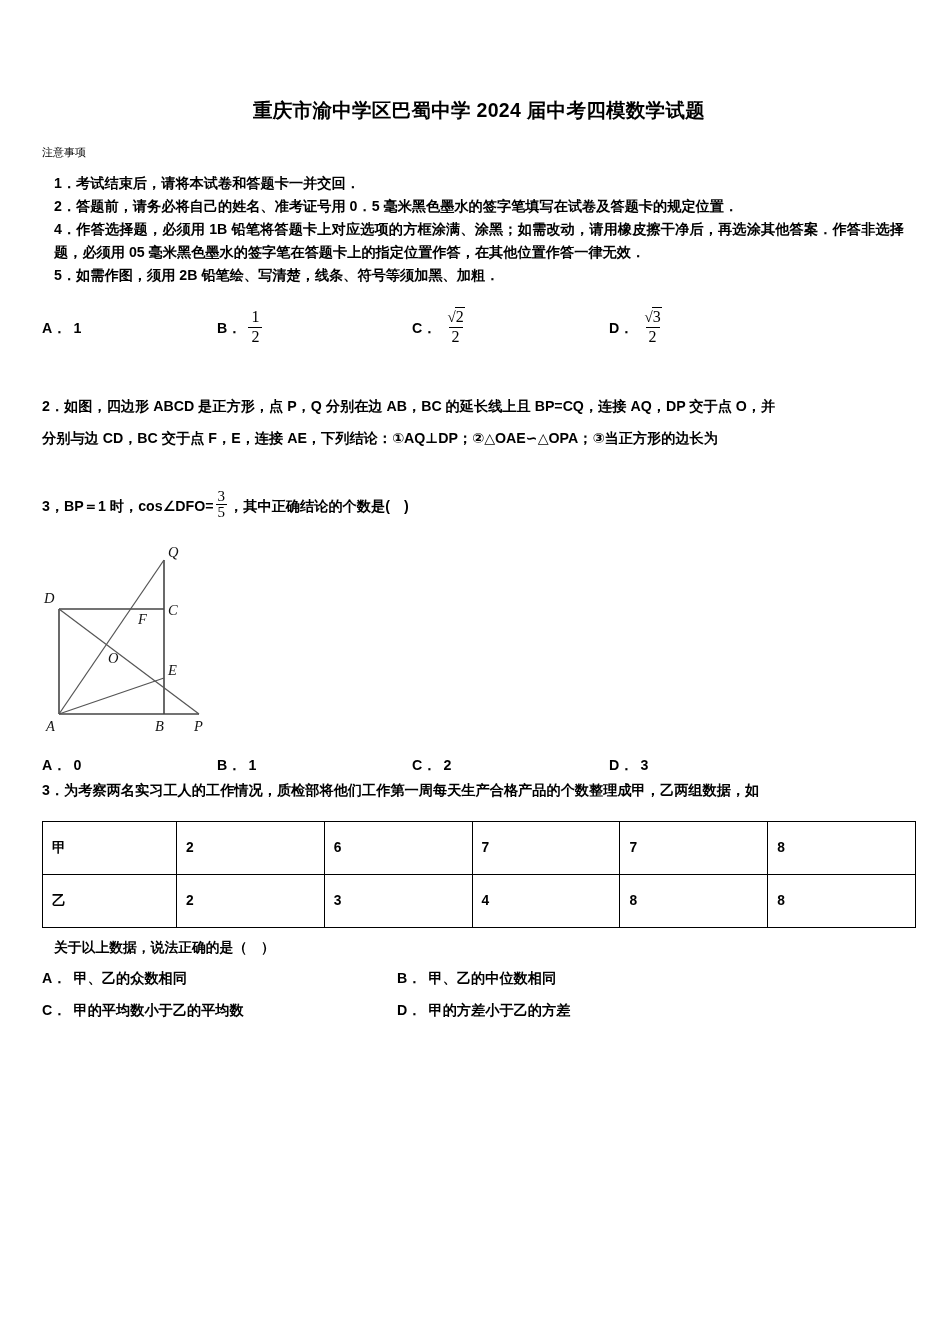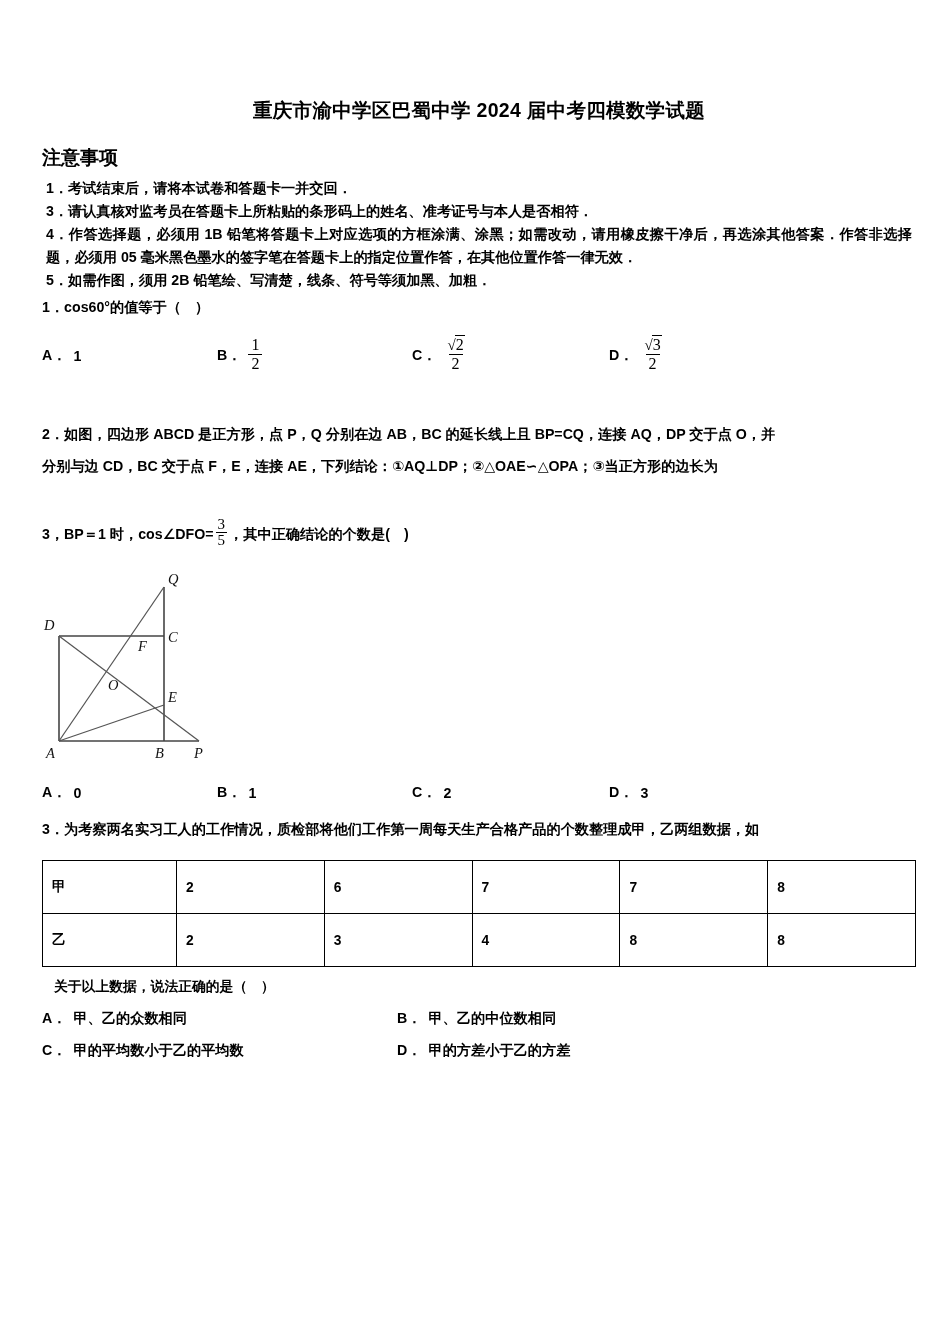--- a/index.html
+++ b/index.html
@@ -31,27 +31,27 @@
     text-align: center;
     font-family: "Liberation Sans", "DejaVu Sans", sans-serif;
     font-weight: bold;
     font-size: 19.5px;
     letter-spacing: 0.3px;
     margin: 0 0 22px 0;
     line-height: 1.3;
   }
   .notice-head {
     font-family: "Liberation Sans", "DejaVu Sans", sans-serif;
-    font-weight: bold;
-    font-size: 19px;
+    font-weight: normal;
+    font-size: 11px;
     margin: 0 0 6px 0;
     line-height: 1.35;
   }
   .notice-list {
-    margin: 4px;
+    margin: 12px;
     padding: 0;
     list-style: none;
   }
   .notice-list li {
     font-family: "Liberation Sans", "DejaVu Sans", sans-serif;
     font-weight: bold;
     font-size: 14.2px;
     line-height: 1.62;
     margin: 0;
     text-align: justify;
@@ -190,27 +190,26 @@
 
 <div class="page">
   <div class="content">
 
     <h1 class="doc-title">重庆市渝中学区巴蜀中学 2024 届中考四模数学试题</h1>
 
     <div class="notice-head">注意事项</div>
 
     <ul class="notice-list">
       <li>1．考试结束后，请将本试卷和答题卡一并交回．</li>
-      <li>3．请认真核对监考员在答题卡上所粘贴的条形码上的姓名、准考证号与本人是否相符．</li>
+      <li>2．答题前，请务必将自己的姓名、准考证号用 0．5 毫米黑色墨水的签字笔填写在试卷及答题卡的规定位置．</li>
       <li>4．作答选择题，必须用 1B 铅笔将答题卡上对应选项的方框涂满、涂黑；如需改动，请用橡皮擦干净后，再选涂其他答案．作答非选择题，必须用 05 毫米黑色墨水的签字笔在答题卡上的指定位置作答，在其他位置作答一律无效．</li>
       <li>5．如需作图，须用 2B 铅笔绘、写清楚，线条、符号等须加黑、加粗．</li>
     </ul>
 
 
-    <p class="q-text">1．cos60°的值等于（　）</p>
 
     <div class="opt-row frac-row">
       <div class="opt o1">
         <span class="lbl">A．</span>
         <span>1</span>
       </div>
       <div class="opt o2">
         <span class="lbl">B．</span>
         <span class="frac">
           <span class="num">1</span>
@@ -285,21 +284,21 @@
       <div class="opt o3">
         <span class="lbl">C．</span>
         <span>2</span>
       </div>
       <div class="opt o4">
         <span class="lbl">D．</span>
         <span>3</span>
       </div>
     </div>
 
-    <p class="q-text spaced" style="margin-top:12px;">3．为考察两名实习工人的工作情况，质检部将他们工作第一周每天生产合格产品的个数整理成甲，乙两组数据，如</p>
+    <p class="q-text spaced" style="">3．为考察两名实习工人的工作情况，质检部将他们工作第一周每天生产合格产品的个数整理成甲，乙两组数据，如</p>
 
     <table class="data-table">
       <tbody>
         <tr>
           <td class="first-col">甲</td>
           <td>2</td>
           <td>6</td>
           <td>7</td>
           <td>7</td>
           <td>8</td>

